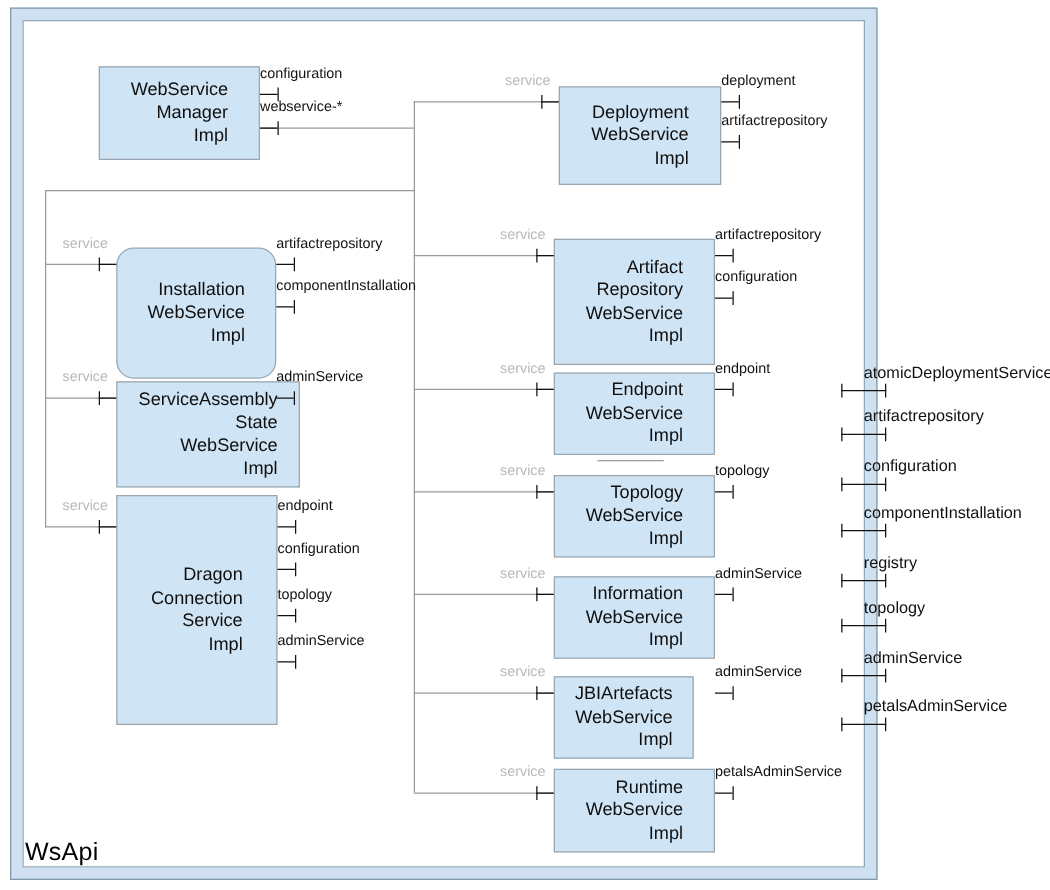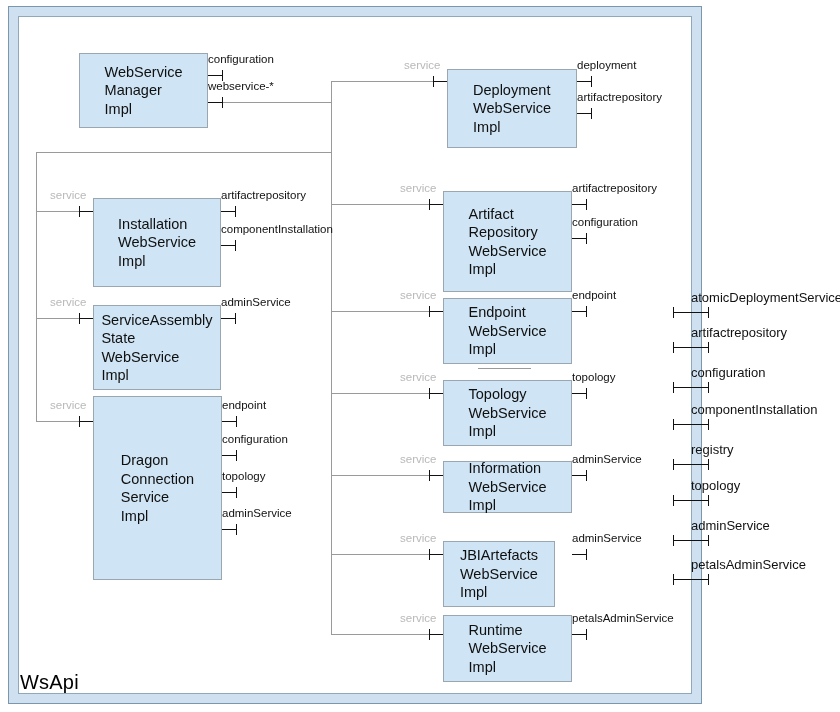--- a/index.html
+++ b/index.html
@@ -38,21 +38,21 @@
   }
   
   .cbox{
     position:absolute;
     background:#cfe4f4;
     border:1px solid #9aa7b0;
     box-sizing:border-box;
     display:flex;
     align-items:center;
     justify-content:center;
-    text-align:left;
+    text-align:right;
     font-size:14.5px;
     line-height:18.5px;
     color:#0f0f0f;
     white-space:pre-line;
     z-index:6;
   }
   
   .wire{
     position:absolute;
     background:#9a9a9a;
@@ -171,39 +171,39 @@
       <div class="prov" style="left: 208px; top: 70px;">
         <span class="lbl">configuration</span>
         <span class="stem"></span>
         <span class="bar"></span>
       </div>
       <div class="prov" style="left: 208px; top: 97px;">
         <span class="lbl">webservice-*</span>
         <span class="stem"></span>
         <span class="bar"></span>
       </div>
-      <div class="cbox" style="left: 93px; top: 198px; width: 128px; height: 89px;">Installation
+      <div class="cbox" style="left: 93px; top: 198px; width: 128px; height: 105px; border-radius: 14px;">Installation
 WebService
 Impl</div>
       <div class="req" style="left: 72px; top: 206px;">
         <span class="lbl">service</span>
         <span class="stem"></span>
         <span class="bar"></span>
       </div>
       <div class="prov" style="left: 221px; top: 206px;">
         <span class="lbl">artifactrepository</span>
         <span class="stem"></span>
         <span class="bar"></span>
       </div>
       <div class="prov" style="left: 221px; top: 240px;">
         <span class="lbl">componentInstallation</span>
         <span class="stem"></span>
         <span class="bar"></span>
       </div>
-      <div class="cbox" style="left: 93px; top: 305px; width: 128px; height: 85px;">ServiceAssembly
+      <div class="cbox" style="left: 93px; top: 305px; width: 147px; height: 85px;">ServiceAssembly
 State
 WebService
 Impl</div>
       <div class="req" style="left: 72px; top: 313px;">
         <span class="lbl">service</span>
         <span class="stem"></span>
         <span class="bar"></span>
       </div>
       <div class="prov" style="left: 221px; top: 313px;">
         <span class="lbl">adminService</span>
@@ -295,21 +295,21 @@
       <div class="req" style="left: 422px; top: 388px;">
         <span class="lbl">service</span>
         <span class="stem"></span>
         <span class="bar"></span>
       </div>
       <div class="prov" style="left: 572px; top: 388px;">
         <span class="lbl">topology</span>
         <span class="stem"></span>
         <span class="bar"></span>
       </div>
-      <div class="cbox" style="left: 443px; top: 461px; width: 129px; height: 52px;">Information
+      <div class="cbox" style="left: 443px; top: 461px; width: 129px; height: 66px;">Information
 WebService
 Impl</div>
       <div class="req" style="left: 422px; top: 470px;">
         <span class="lbl">service</span>
         <span class="stem"></span>
         <span class="bar"></span>
       </div>
       <div class="prov" style="left: 572px; top: 470px;">
         <span class="lbl">adminService</span>
         <span class="stem"></span>

